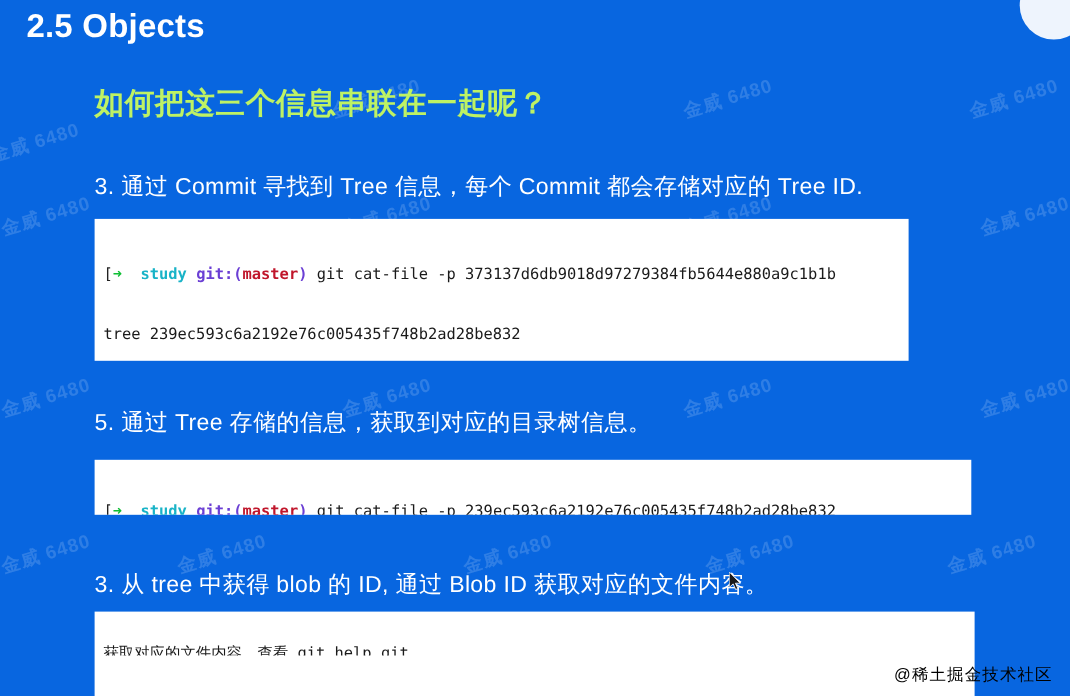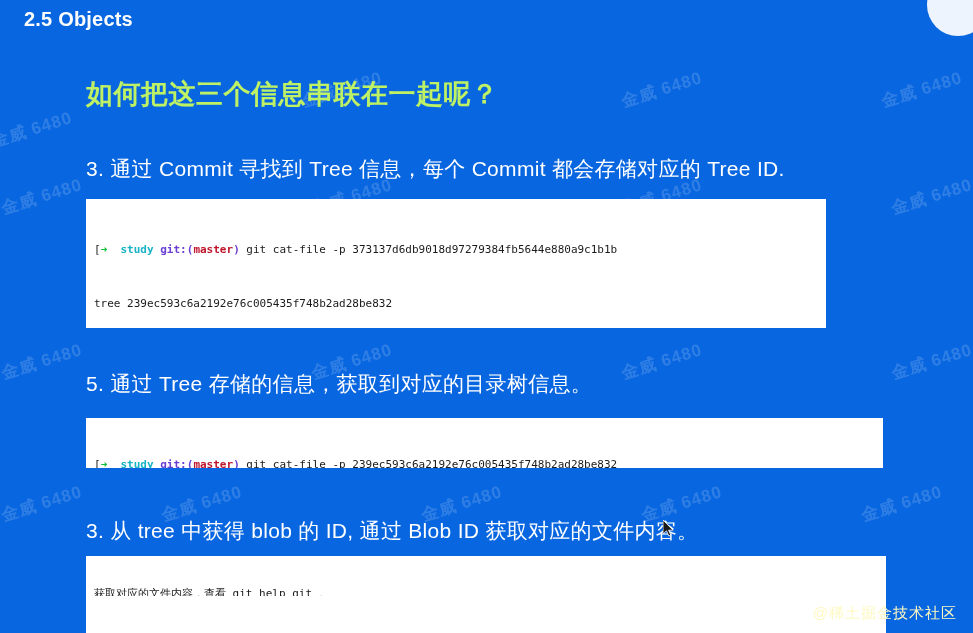--- a/index.html
+++ b/index.html
@@ -44,21 +44,21 @@
     pointer-events: none;
     letter-spacing: 1px;
   }
 
   
   #slide-title {
     position: absolute;
     left: 24px;
     top: 8px;
     color: #ffffff;
-    font-size: 20px;
+    font-size: 30px;
     font-weight: 700;
     letter-spacing: 0.2px;
   }
 
   
   #question-heading {
     position: absolute;
     left: 86px;
     top: 76px;
     color: #bef264;
@@ -79,21 +79,21 @@
   #step-1 { left: 86px; top: 155px; }
   #step-2 { left: 86px; top: 370px; }
   #step-3 { left: 86px; top: 517px; }
 
   
   .code-block {
     position: absolute;
     background: #ffffff;
     color: #1a1a1a;
     font-family: "DejaVu Sans Mono", "Liberation Mono", monospace;
-    font-size: 11px;
+    font-size: 14px;
     line-height: 18px;
     white-space: pre;
     overflow: hidden;
     box-sizing: border-box;
   }
   #code-1 {
     left: 86px;
     top: 199px;
     width: 740px;
     height: 129px;
@@ -132,21 +132,21 @@
     color: #1a1a1a;
     line-height: 18px;
     margin-top: -7px;
   }
 
   
   #site-watermark {
     position: absolute;
     right: 16px;
     bottom: 10px;
-    color: #fef9c3;
+    color: #000000;
     font-size: 15px;
     letter-spacing: 1px;
     white-space: nowrap;
   }
 
   
   #mouse-cursor {
     position: absolute;
     left: 663px;
     top: 520px;

